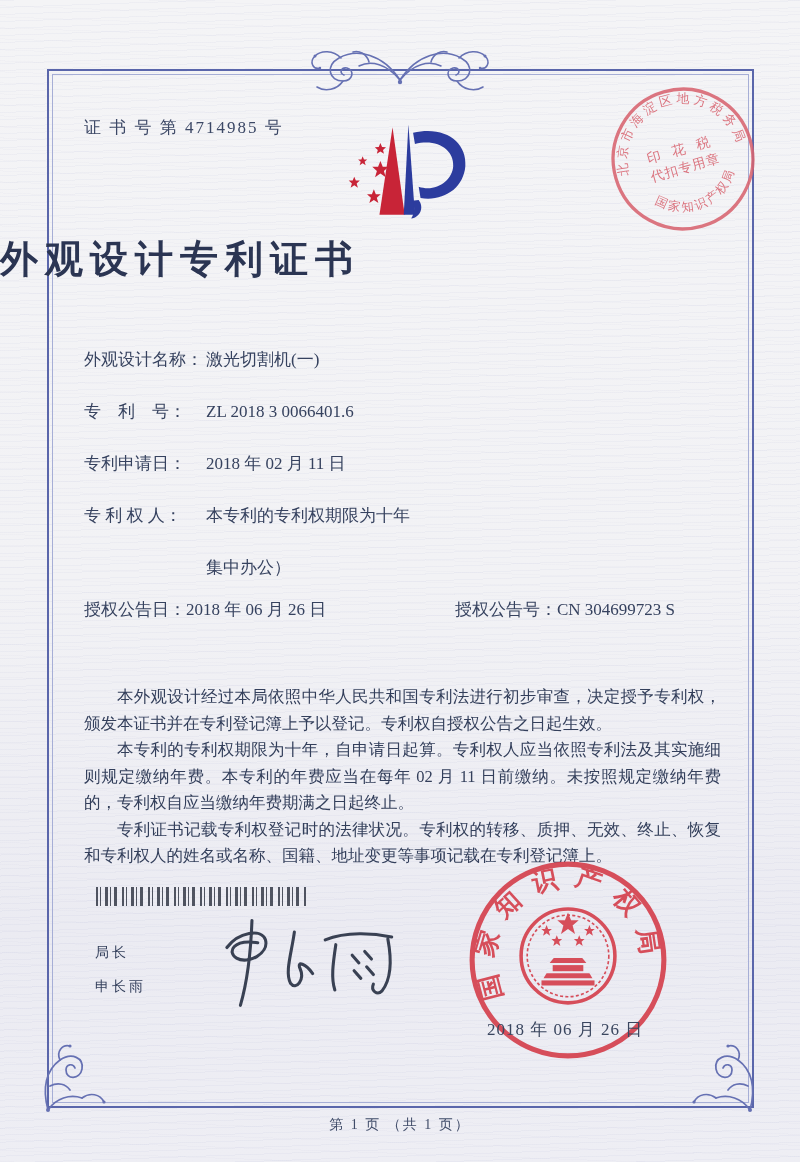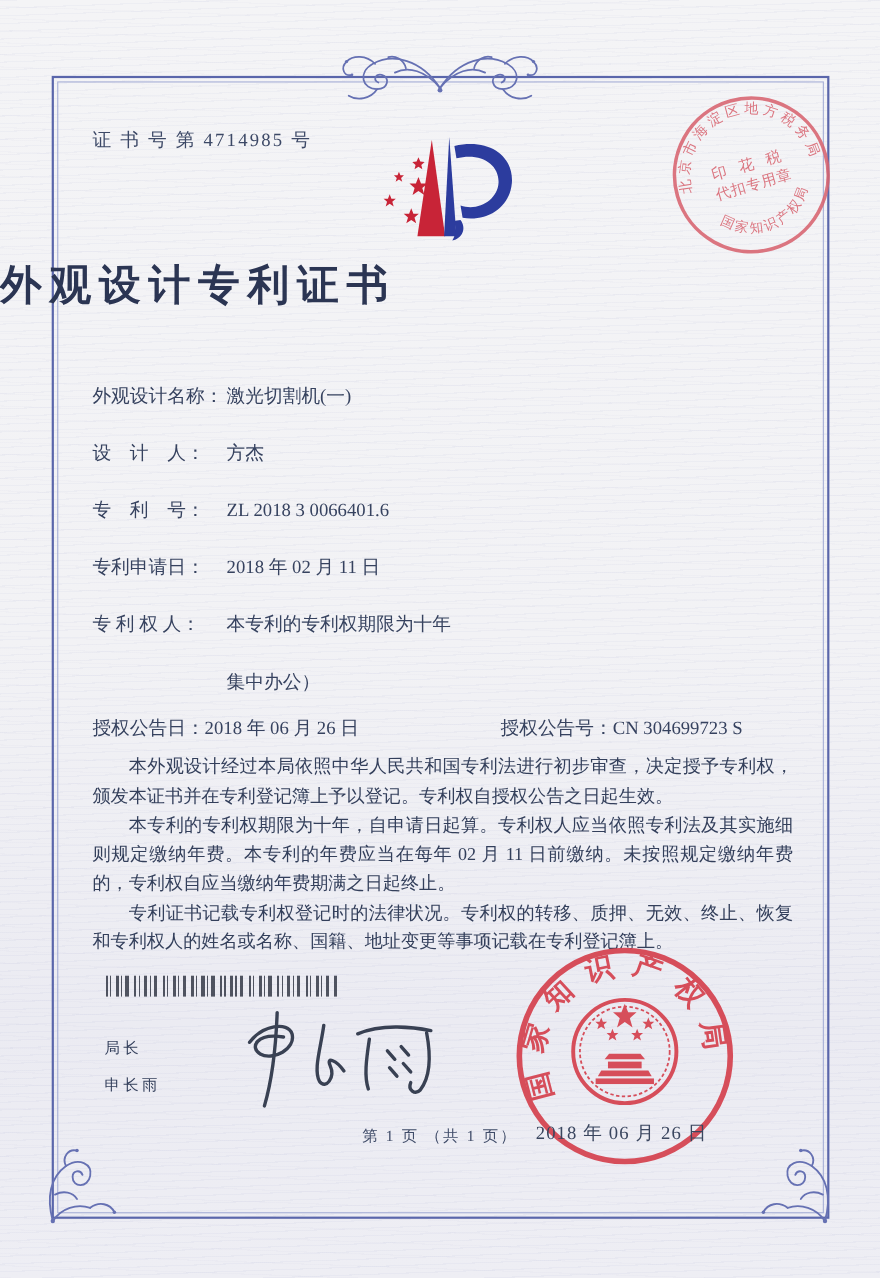--- a/index.html
+++ b/index.html
@@ -66,21 +66,21 @@
     font-size:14px;color:#333f5b;letter-spacing:3px;
   }
   .signer div{margin-bottom:16px;}
   .signature{position:absolute;left:198px;top:908px;}
   .big-seal{position:absolute;left:466px;top:858px;opacity:.92;}
   .seal-date{
     position:absolute;left:487px;top:1018px;width:180px;
     font-size:17px;color:#3a465f;letter-spacing:1px;white-space:pre;z-index:1;
   }
   .footer{
-    position:absolute;left:0;top:1024px;width:800px;text-align:center;
+    position:absolute;left:0;top:1116px;width:800px;text-align:center;
     font-size:14px;color:#3f4b68;letter-spacing:2px;white-space:pre;
   }
   svg text{font-family:"Liberation Serif","DejaVu Serif",serif;}
 </style>
 </head>
 <body>
 
 <div class="page">
 
   <div class="frame"></div>
@@ -170,23 +170,20 @@
     <text font-size="12" fill="#d86470" letter-spacing="2">
       <textPath href="#taxBottom" startOffset="6">国家知识产权局</textPath>
     </text>
     <text x="75" y="70" font-size="13.5" fill="#d86470" text-anchor="middle" letter-spacing="4">印 花 税</text>
     <text x="75" y="88" font-size="13" fill="#d86470" text-anchor="middle" letter-spacing="1">代扣专用章</text>
   </svg>
 
   <div class="fields">
     <div class="field-row">
       <span class="field-label">外观设计名称：</span><span class="field-value">激光切割机(一)</span>
-    </div>
-    <div class="field-row">
-      <span class="field-label">设　计　人：</span><span class="field-value">方杰</span>
     </div>
     <div class="field-row">
       <span class="field-label">专　利　号：</span><span class="field-value">ZL 2018 3 0066401.6</span>
     </div>
     <div class="field-row">
       <span class="field-label">专利申请日：</span><span class="field-value">2018 年 02 月 11 日</span>
     </div>
     <div class="field-row">
       <span class="field-label">专 利 权 人：</span><span class="field-value">本专利的专利权期限为十年</span>
     </div>

